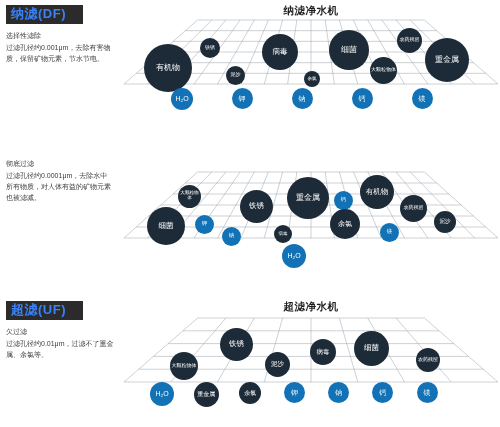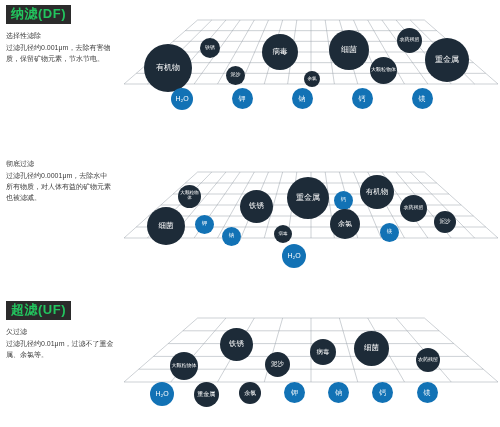--- a/index.html
+++ b/index.html
@@ -14,25 +14,25 @@
   .section{position:absolute;left:0;width:500px;}
   #sec-df{top:0;height:140px;}
   #sec-ro{top:148px;height:146px;}
   #sec-uf{top:296px;height:131px;}
 
   
   .info{position:absolute;left:6px;top:4px;width:112px;}
   .badge{
     display:inline-block;
     background:#2b2b2b;
-    color:#22c55e;
+    color:#3b82f6;
     font-size:13px;
     font-weight:bold;
     letter-spacing:0.5px;
-    padding:2px 5px 3px 5px;
+    padding:2px 17px 3px 5px;
     line-height:1.1;
     white-space:nowrap;
   }
   .info-sub{
     margin-top:7px;
     font-size:7px;
     color:#3c3c3c;
     line-height:1.55;
   }
   .info-body{
@@ -83,20 +83,21 @@
 </head>
 <body>
 
 <div class="section" id="sec-df">
   <div class="info">
     <div class="badge">纳滤(DF)</div>
     <div class="info-sub">选择性滤除</div>
     <div class="info-body">过滤孔径约0.001μm，去除有害物质，保留矿物元素，节水节电。</div>
   </div>
   <div class="diagram">
+    <div class="diagram-title">纳滤净水机</div>
     <div class="grid-wrap" id="grid-df">
         <svg viewBox="0 0 378 68" preserveAspectRatio="none">
           <line x1="75.60000000000001" y1="2" x2="2" y2="66" stroke="#9aa3ab" stroke-width="0.5"></line>
           <line x1="89.775" y1="2" x2="25.375" y2="66" stroke="#9aa3ab" stroke-width="0.5"></line>
           <line x1="103.95" y1="2" x2="48.75" y2="66" stroke="#9aa3ab" stroke-width="0.5"></line>
           <line x1="118.125" y1="2" x2="72.125" y2="66" stroke="#9aa3ab" stroke-width="0.5"></line>
           <line x1="132.3" y1="2" x2="95.5" y2="66" stroke="#9aa3ab" stroke-width="0.5"></line>
           <line x1="146.475" y1="2" x2="118.875" y2="66" stroke="#9aa3ab" stroke-width="0.5"></line>
           <line x1="160.64999999999998" y1="2" x2="142.25" y2="66" stroke="#9aa3ab" stroke-width="0.5"></line>
           <line x1="174.825" y1="2" x2="165.625" y2="66" stroke="#9aa3ab" stroke-width="0.5"></line>
@@ -250,20 +251,21 @@
   </div>
 </div>
 
 <div class="section" id="sec-uf">
   <div class="info">
     <div class="badge">超滤(UF)</div>
     <div class="info-sub">欠过滤</div>
     <div class="info-body">过滤孔径约0.01μm，过滤不了重金属、余氯等。</div>
   </div>
   <div class="diagram">
+    <div class="diagram-title">超滤净水机</div>
     <div class="grid-wrap" id="grid-uf">
         <svg viewBox="0 0 378 68" preserveAspectRatio="none">
           <line x1="75.60000000000001" y1="2" x2="2" y2="66" stroke="#9aa3ab" stroke-width="0.5"></line>
           <line x1="103.95" y1="2" x2="48.75" y2="66" stroke="#9aa3ab" stroke-width="0.5"></line>
           <line x1="132.3" y1="2" x2="95.5" y2="66" stroke="#9aa3ab" stroke-width="0.5"></line>
           <line x1="160.64999999999998" y1="2" x2="142.25" y2="66" stroke="#9aa3ab" stroke-width="0.5"></line>
           <line x1="189" y1="2" x2="189" y2="66" stroke="#9aa3ab" stroke-width="0.5"></line>
           <line x1="217.34999999999997" y1="2" x2="235.75" y2="66" stroke="#9aa3ab" stroke-width="0.5"></line>
           <line x1="245.7" y1="2" x2="282.5" y2="66" stroke="#9aa3ab" stroke-width="0.5"></line>
           <line x1="274.04999999999995" y1="2" x2="329.25" y2="66" stroke="#9aa3ab" stroke-width="0.5"></line>

